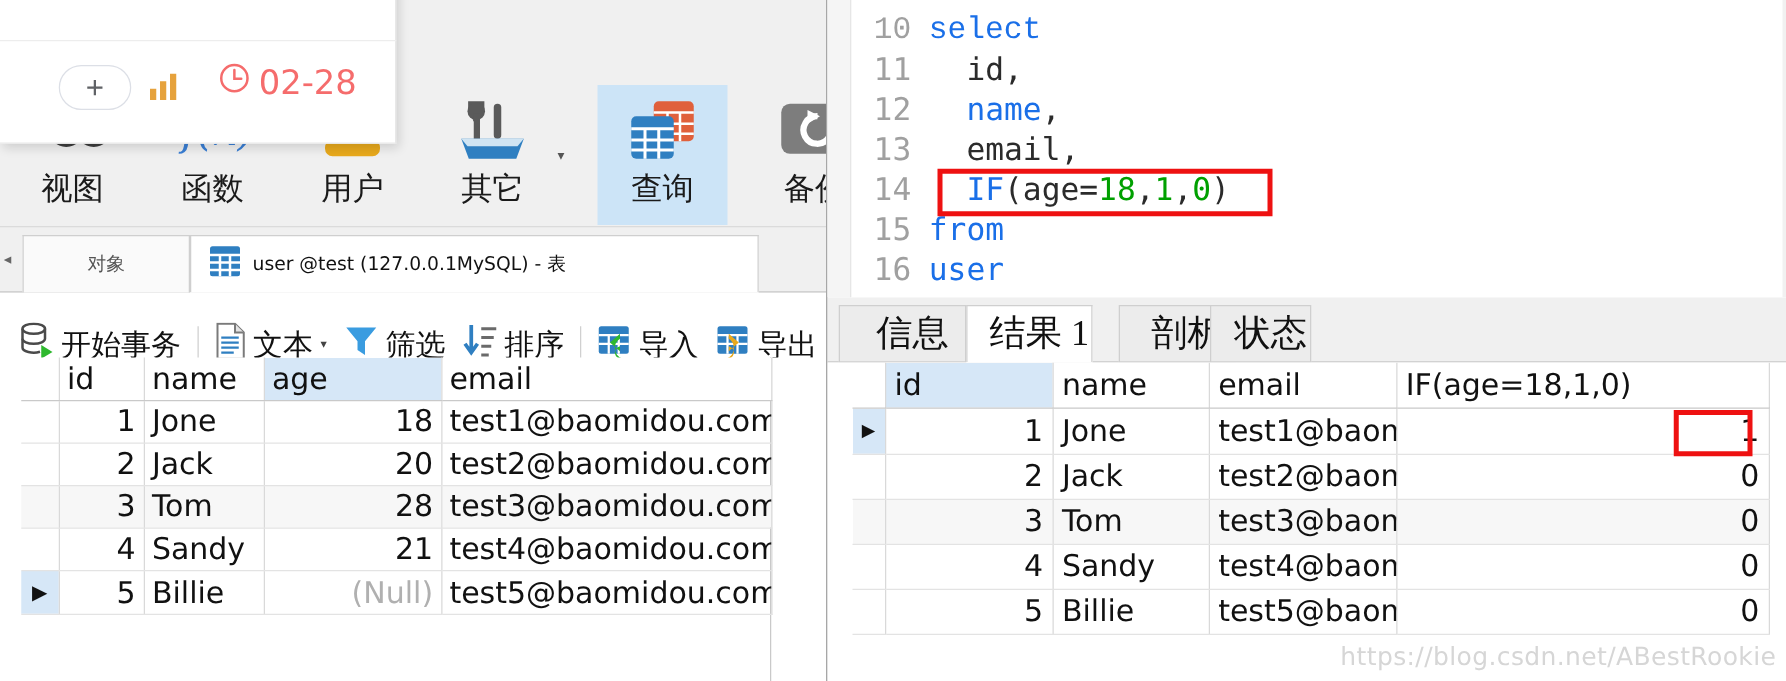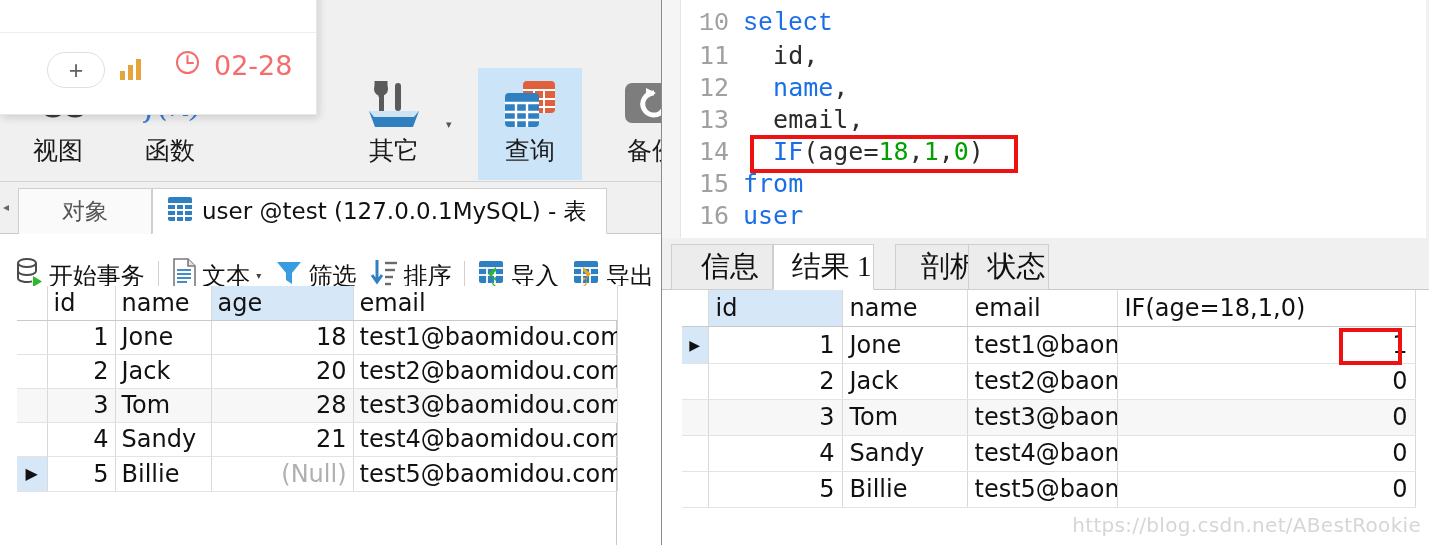--- a/index.html
+++ b/index.html
@@ -43,21 +43,21 @@
   #tabstrip {
     position: absolute; left: 0; top: 182px; width: 661px; height: 52px;
     background: #f0f0f0; border-bottom: 1px solid #c8c8c8;
   }
   #tabstrip .scroll-caret {
     position: absolute; left: 3px; top: 18px; font-size: 12px; color: #666;
   }
   .tab {
     position: absolute; top: 6px; height: 46px;
     display: flex; align-items: center; gap: 9px;
-    padding: 0 14px; font-size: 23px; color: #555;
+    padding: 0 14px; font-size: 15px; color: #555;
     font-family: "DejaVu Sans", sans-serif;
     border-left: 1px solid #cfcfcf; border-right: 1px solid #cfcfcf;
     border-top: 1px solid #cfcfcf;
     background: #fafafa;
   }
   .tab.active { background: #ffffff; color: #111; border-bottom: 1px solid #fff; }
   #tab-objects { left: 18px; width: 134px; justify-content: center; }
   #tab-table   { left: 152px; width: 455px; }
 
   
@@ -194,21 +194,21 @@
   }
   #ov-plus {
     position: absolute; left: 47px; top: 92px;
     width: 58px; height: 36px; border: 1px solid #dcdfe6; border-radius: 18px;
     display: flex; align-items: center; justify-content: center;
     font-size: 25px; color: #606266; background: #fff;
   }
   #ov-chart { position: absolute; left: 120px; top: 98px; }
   #ov-date {
     position: absolute; left: 175px; top: 90px;
-    display: flex; align-items: center; gap: 14px;
+    display: flex; align-items: center; gap: 7px;
     font-size: 27px; font-family: "DejaVu Sans", sans-serif;
   }
 
   
   #watermark {
     position: absolute; right: 8px; bottom: 8px;
     font-size: 20px; color: #d6d6d6; letter-spacing: 0.3px;
     font-family: "DejaVu Sans", sans-serif; z-index: 60;
   }
 
@@ -240,20 +240,29 @@
 
       <div class="ribbon-item" style="left:118px;">
         <div class="ribbon-icon">
           <svg width="62" height="46" viewBox="0 0 62 46">
             <text x="6" y="34" font-family="DejaVu Serif" font-size="34" font-style="italic" fill="#3a7fd5">f(x)</text>
           </svg>
         </div>
         <div class="ribbon-label">函数</div>
       </div>
 
+      <div class="ribbon-item" style="left:230px;">
+        <div class="ribbon-icon">
+          <svg width="62" height="46" viewBox="0 0 62 46">
+            <circle cx="31" cy="14" r="11" fill="#555"></circle>
+            <rect x="9" y="30" width="44" height="13" rx="6" fill="#e8a91c"></rect>
+          </svg>
+        </div>
+        <div class="ribbon-label">用户</div>
+      </div>
 
       <div class="ribbon-item" style="left:342px;">
         <div class="ribbon-icon">
           <svg width="62" height="56" viewBox="0 0 62 56">
             <path d="M18 4 l0 16 M14 4 l0 9 M22 4 l0 9" stroke="#5a5a5a" stroke-width="5" fill="none"></path>
             <circle cx="18" cy="12" r="7" fill="#5a5a5a"></circle>
             <rect x="16" y="14" width="5" height="20" fill="#5a5a5a"></rect>
             <rect x="32" y="6" width="6" height="28" rx="3" fill="#5a5a5a"></rect>
             <path d="M6 34 l50 0 l-6 16 l-38 0 z" fill="#2f7fc1"></path>
             <path d="M6 34 l50 0 l-5 6 l-40 0 z" fill="#cfe4f3"></path>

